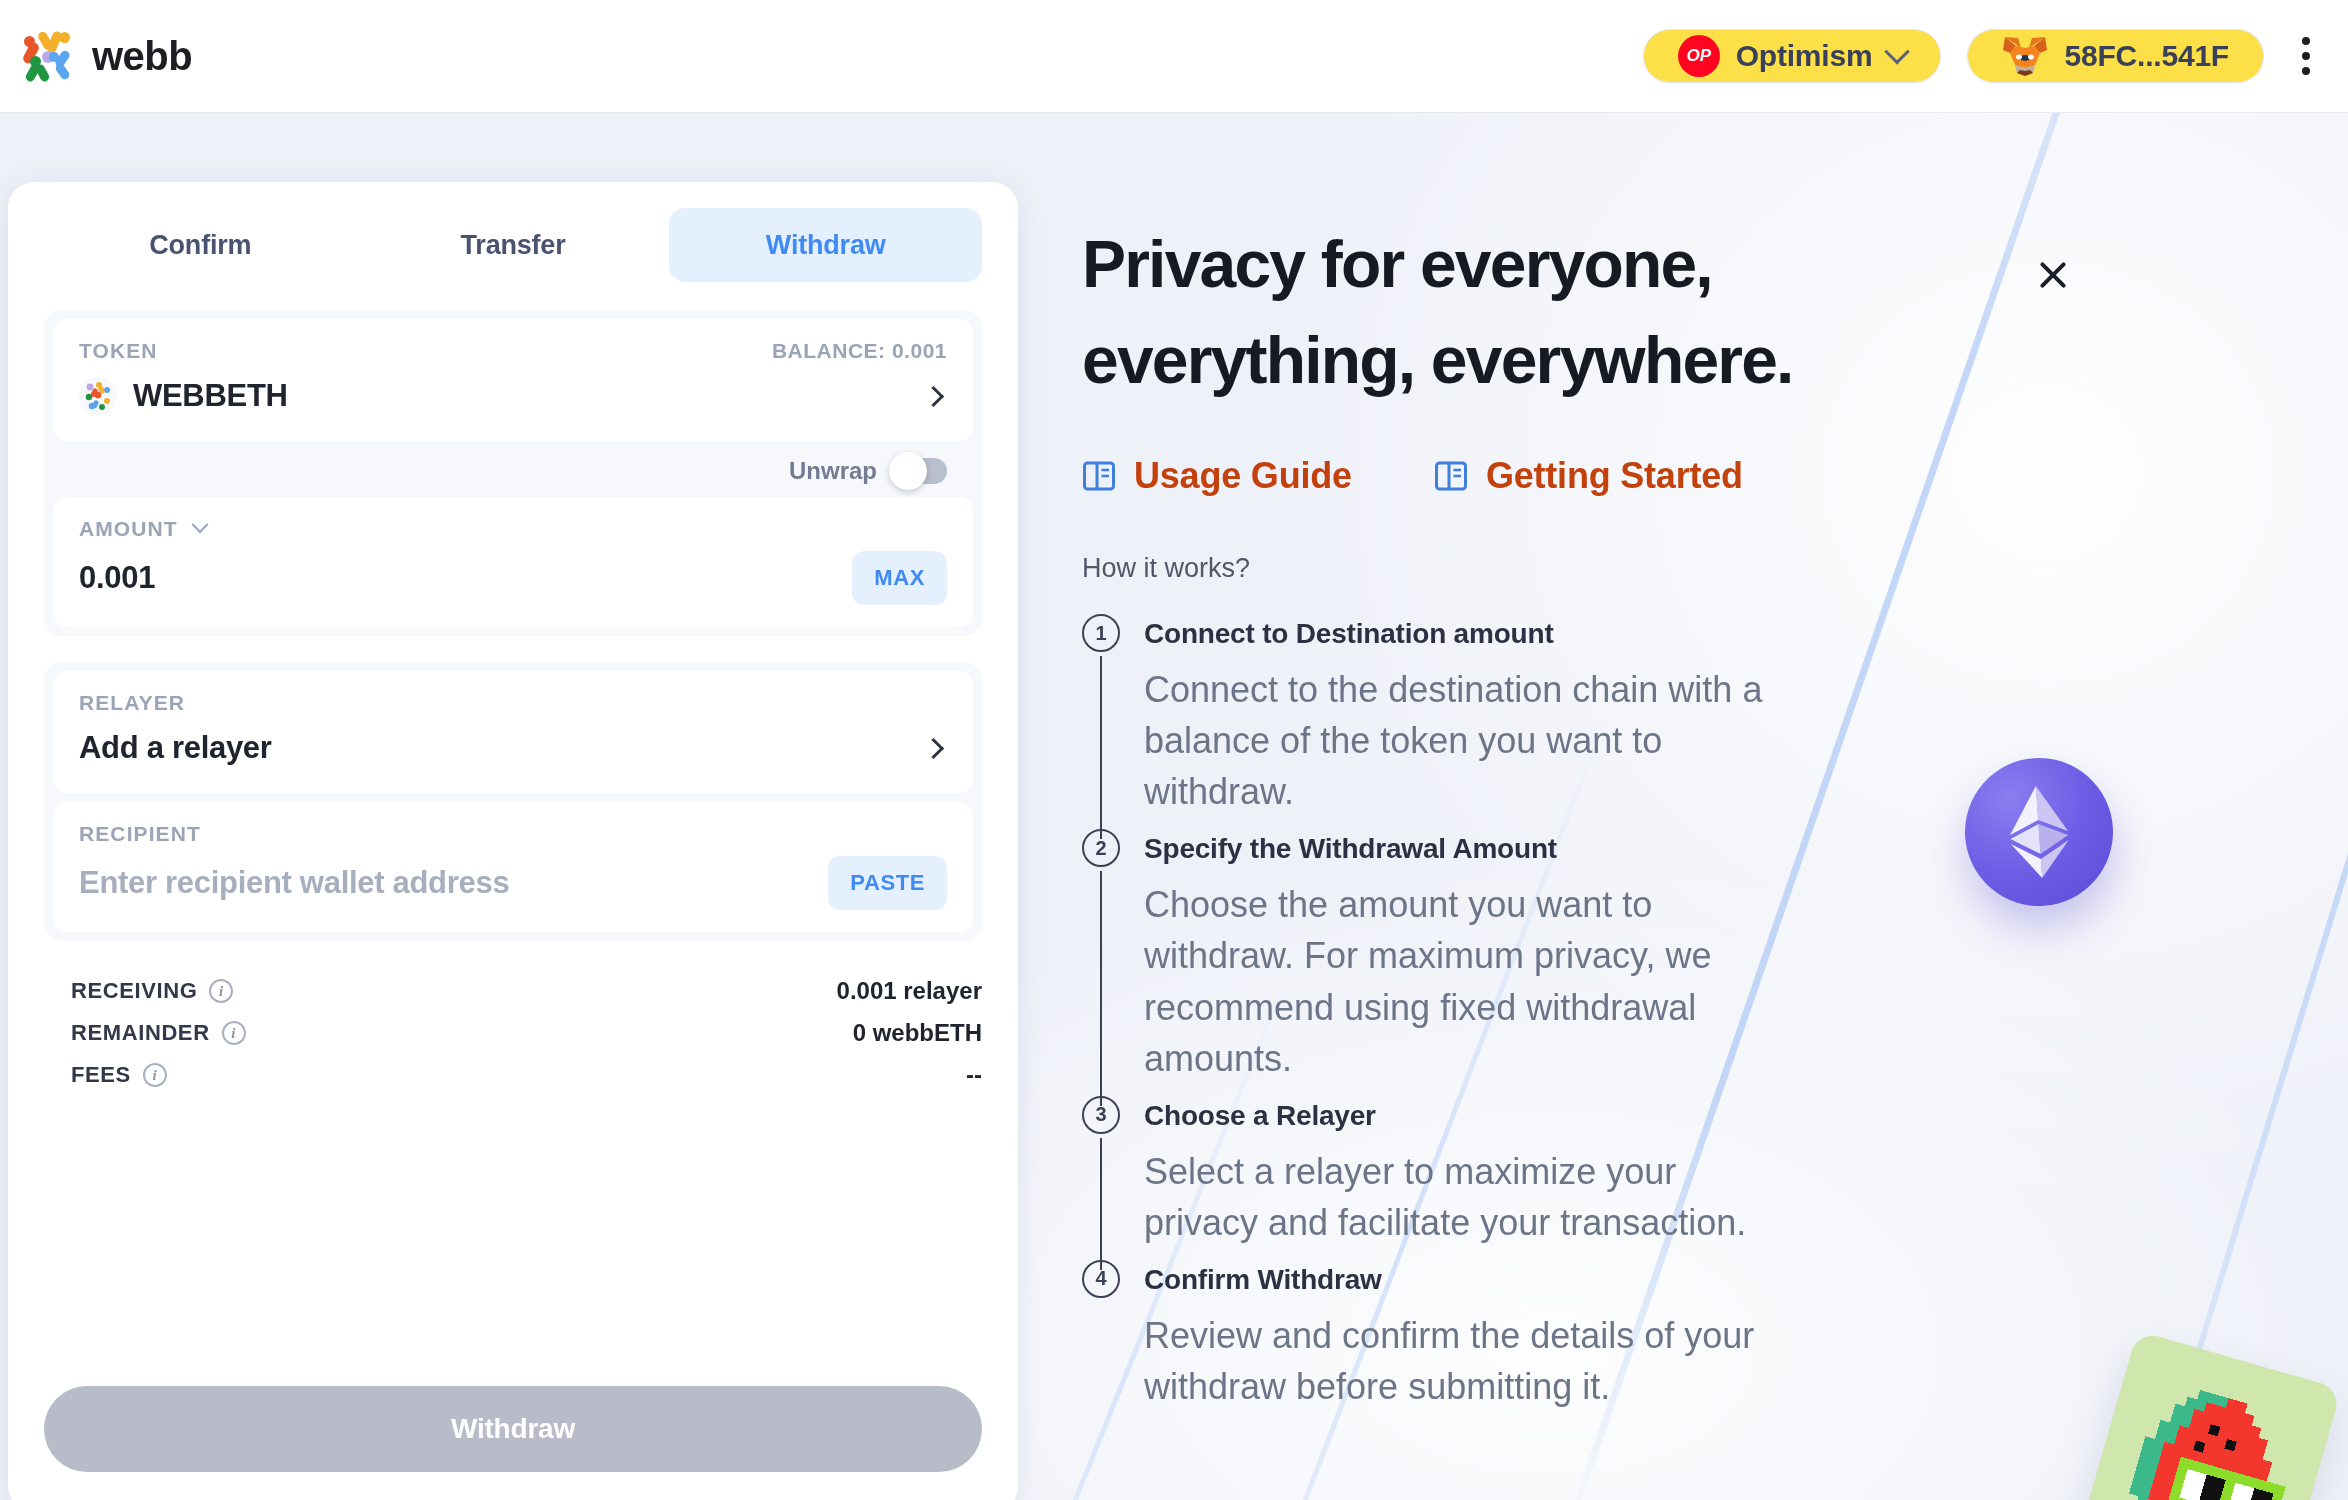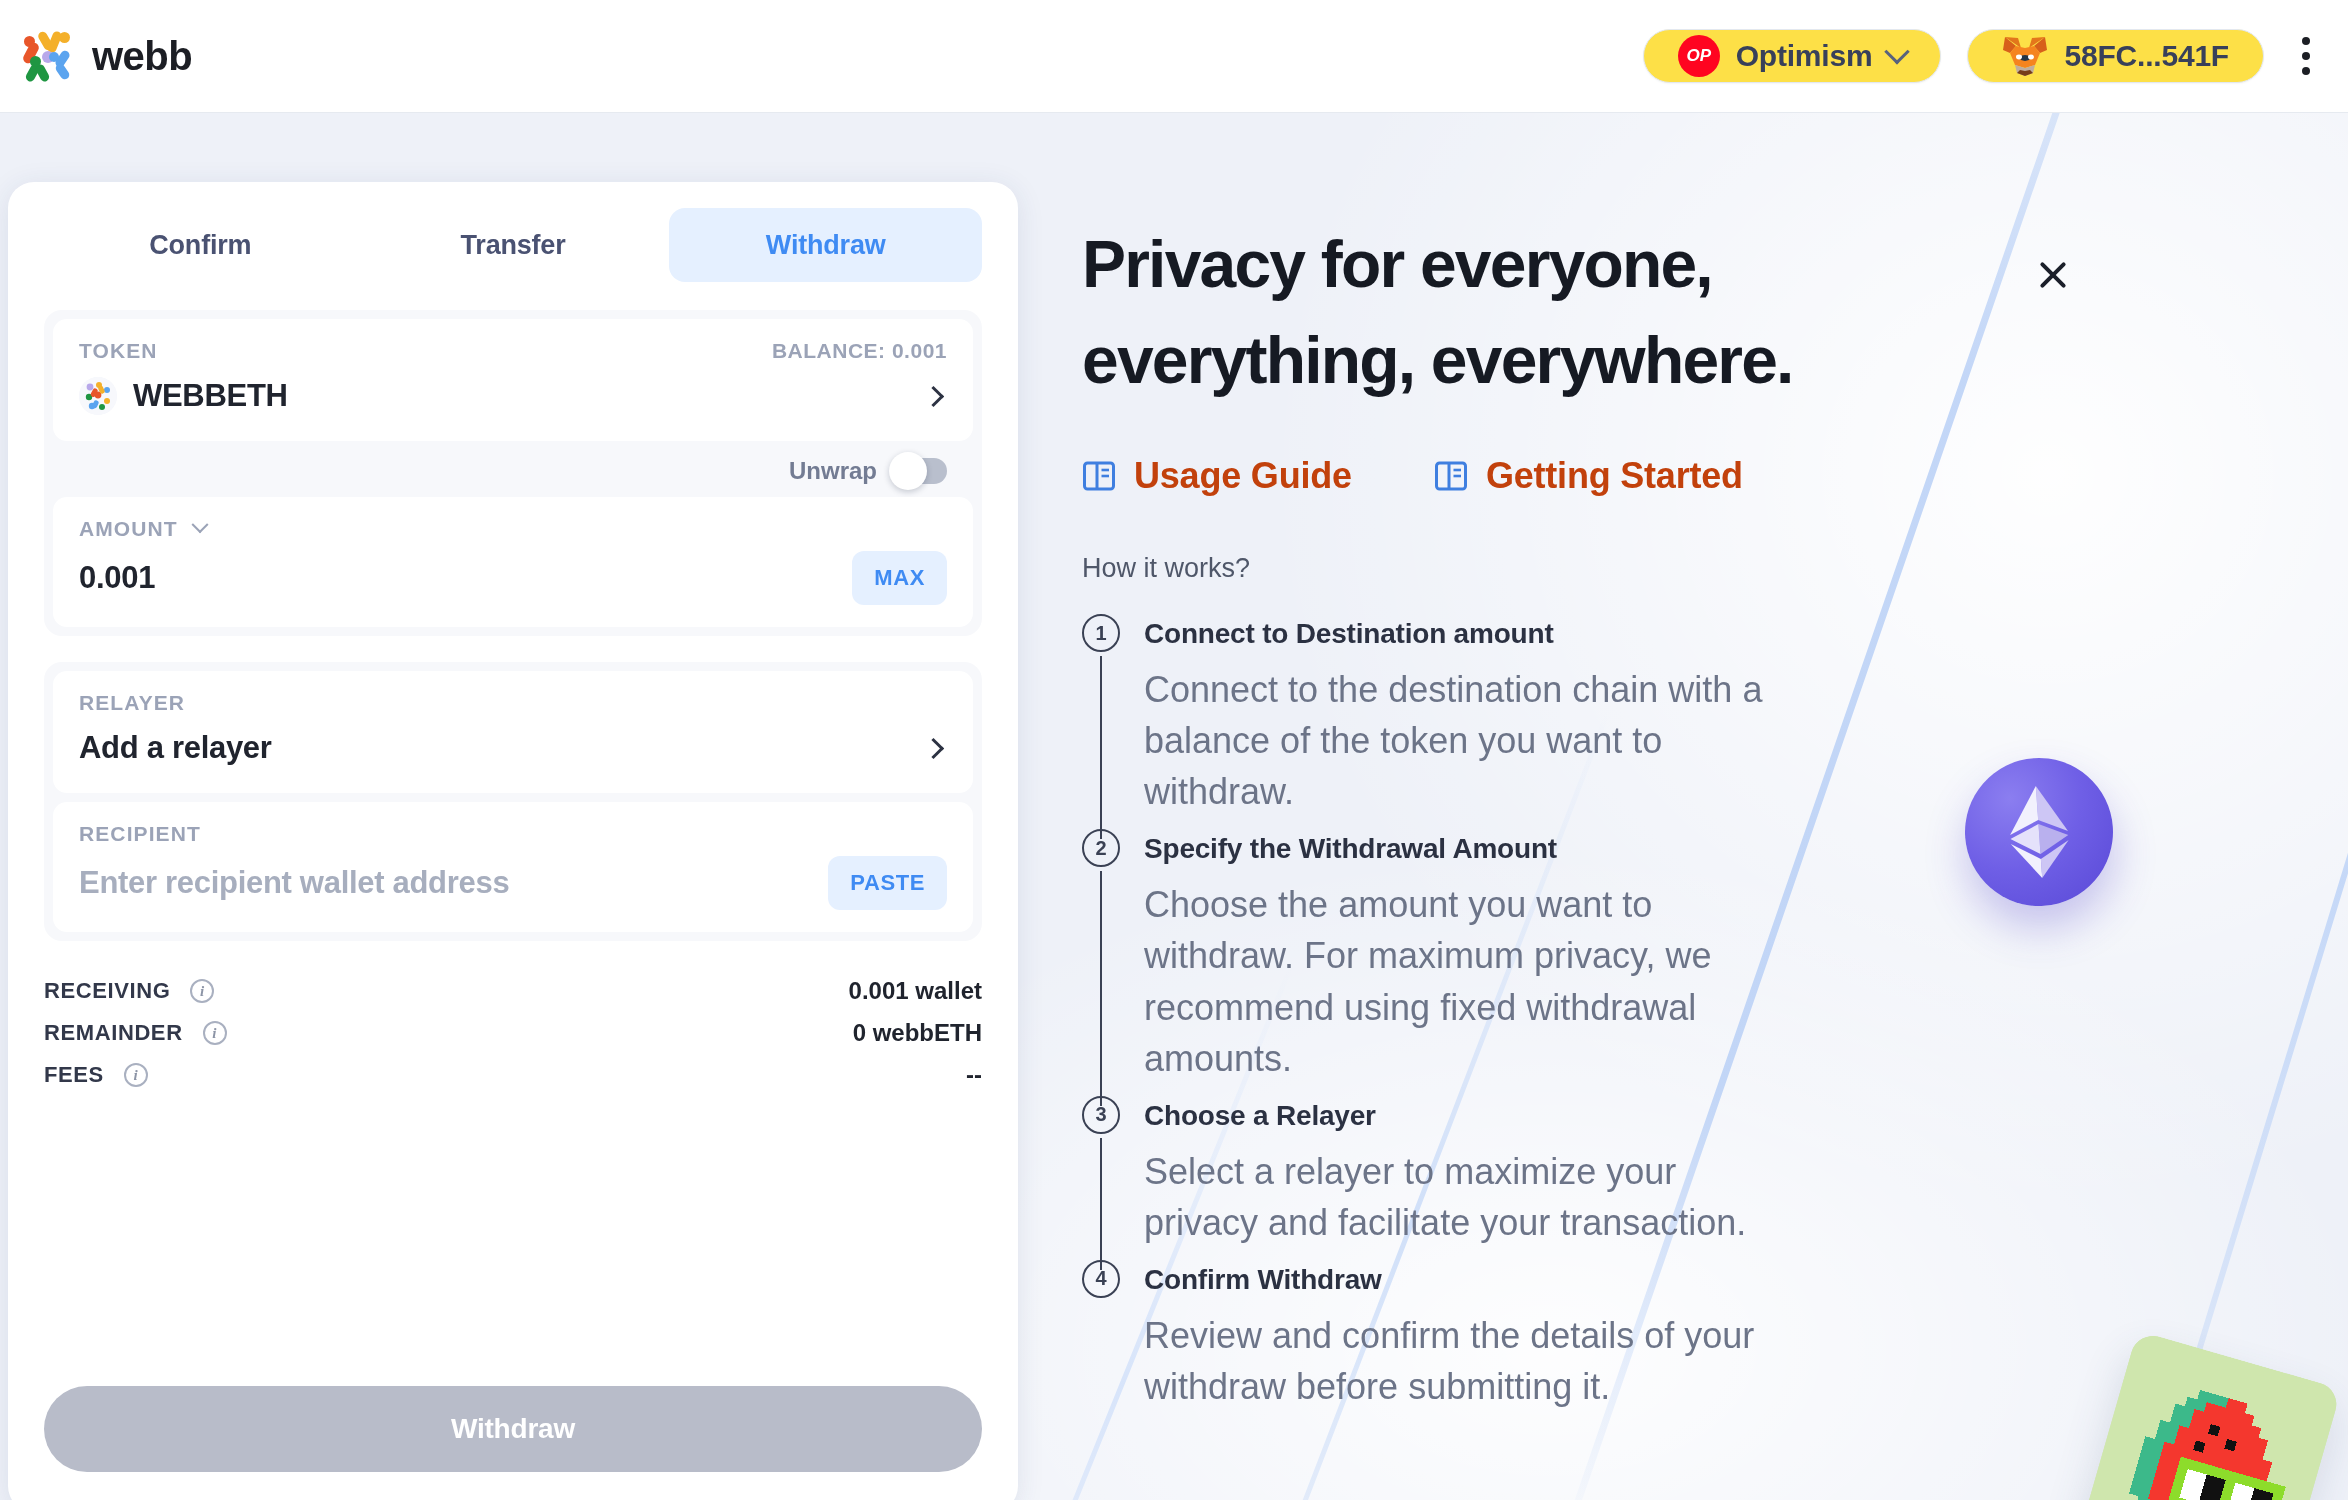--- a/index.html
+++ b/index.html
@@ -136,21 +136,21 @@
   }
   .toggle .knob {
     position: absolute; left: -6px; top: -6px; width: 38px; height: 38px;
     border-radius: 50%; background: #fff; box-shadow: 0 2px 6px rgba(20,30,60,0.22);
   }
 
   
   .summary { margin-top: 30px; }
   .srow { display: flex; align-items: center; height: 40px; margin-bottom: 0; }
   .srow + .srow { margin-top: 2px; }
-  .skey { font-size: 22px; font-weight: 700; color: #32384a; letter-spacing: .6px; display: flex; align-items: center; gap: 20px; }
+  .skey { font-size: 22px; font-weight: 700; color: #32384a; letter-spacing: .6px; display: flex; align-items: center; gap: 12px; margin-left: 27px; }
   .sval { margin-left: auto; font-size: 24px; font-weight: 700; color: #20242e; }
   .info-i {
     width: 24px; height: 24px; border-radius: 50%; border: 2px solid #a9b0c0;
     color: #8c94a6; font-size: 15px; font-weight: 700; display: flex; align-items: center; justify-content: center;
     font-style: italic; font-family: "Liberation Serif", serif; line-height: 1;
   }
 
   .spacer { flex: 1; }
   .cta {
     width: 100%; height: 86px; border: none; border-radius: 999px;
@@ -433,21 +433,21 @@
         </div>
       </div>
     </div>
 
     <div class="summary">
       <div class="srow">
         <div class="skey">
           <span>RECEIVING</span>
           <span class="info-i">i</span>
         </div>
-        <div class="sval">0.001 wallet</div>
+        <div class="sval">0.001 relayer</div>
       </div>
       <div class="srow">
         <div class="skey">
           <span>REMAINDER</span>
           <span class="info-i">i</span>
         </div>
         <div class="sval">0 webbETH</div>
       </div>
       <div class="srow">
         <div class="skey">

